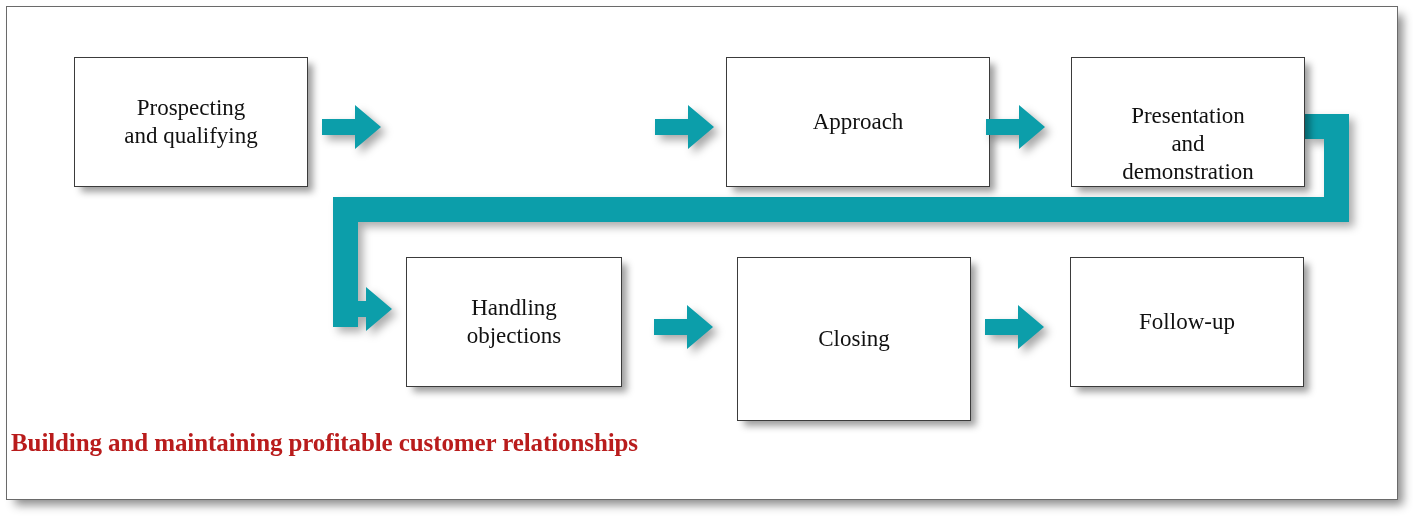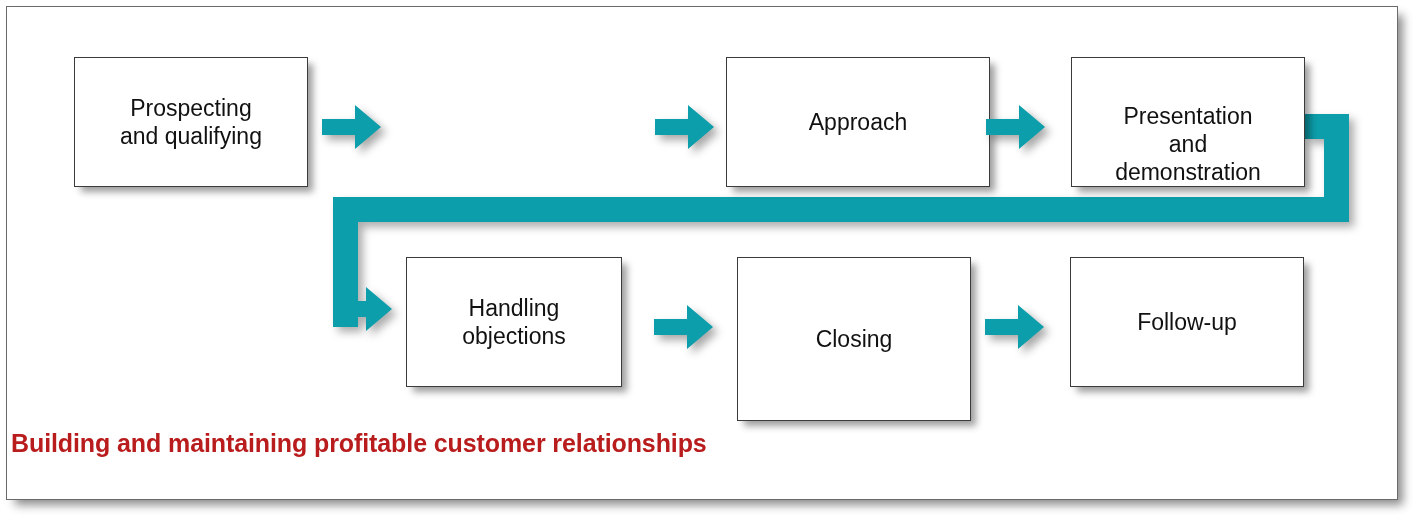--- a/index.html
+++ b/index.html
@@ -18,20 +18,21 @@
   #diagram-frame {
     position: absolute;
     left: 6px;
     top: 6px;
     width: 1392px;
     height: 494px;
     background: #ffffff;
     border: 1px solid #6a6a6a;
     box-shadow: 7px 7px 9px -2px rgba(0,0,0,0.45);
     box-sizing: border-box;
+    font-family: Liberation Serif, serif;
   }
 
   #stage {
     position: absolute;
     left: 0;
     top: 0;
     width: 100%;
     height: 100%;
   }
 

